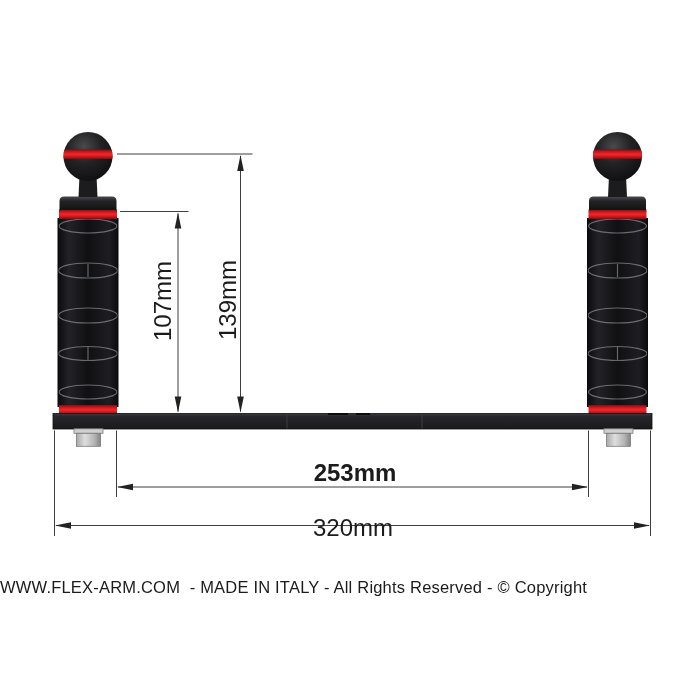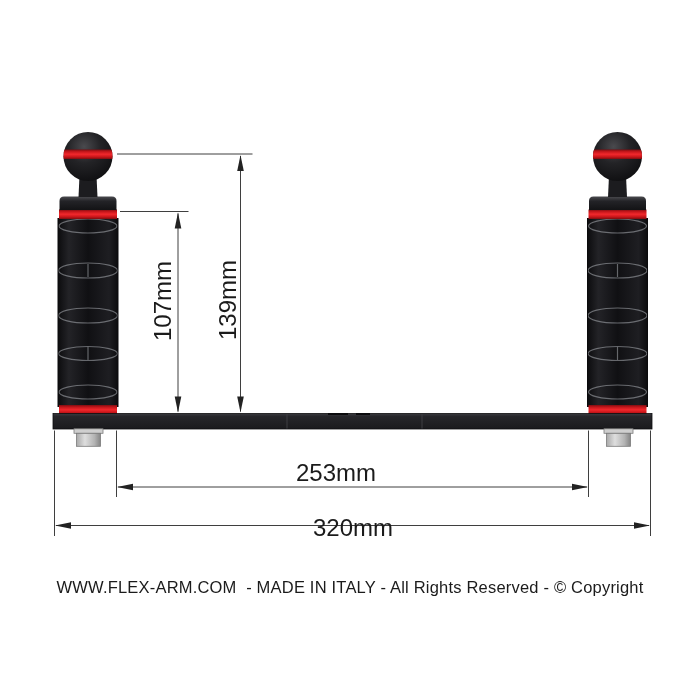--- a/index.html
+++ b/index.html
@@ -19,21 +19,20 @@
     white-space:pre;
     transform:translate(-50%,-50%);
   }
   .dim-label.vertical{
     transform:translate(-50%,-50%) rotate(-90deg);
   }
   .footer{
     position:absolute;
     left:0;top:578px;
     width:100%;
-    text-align:center;
     color:#1b1b1b;
     font-size:16.5px;
     letter-spacing:0.2px;
     white-space:pre;
   }
 </style>
 </head>
 <body>
 
 <div class="canvas">
@@ -163,19 +162,19 @@
 
       <polygon points="55,525.5 71,522.2 71,528.8"></polygon>
       <polygon points="650,525.5 634,522.2 634,528.8"></polygon>
     </g>
   </svg>
 
   <div class="dim-label vertical" style="left:163px; top:301px;">107mm</div>
 
   <div class="dim-label vertical" style="left:228px; top:300px;">139mm</div>
 
-  <div class="dim-label" style="left:336px; top:473px;">253mm</div>
+  <div class="dim-label" style="left:355px; top:473px;font-weight:bold;">253mm</div>
 
   <div class="dim-label" style="left:353px; top:512px;margin-top:16px;">320mm</div>
 
   <div class="footer">WWW.FLEX-ARM.COM  - MADE IN ITALY - All Rights Reserved - © Copyright</div>
 
 </div>
 
 </body></html>

